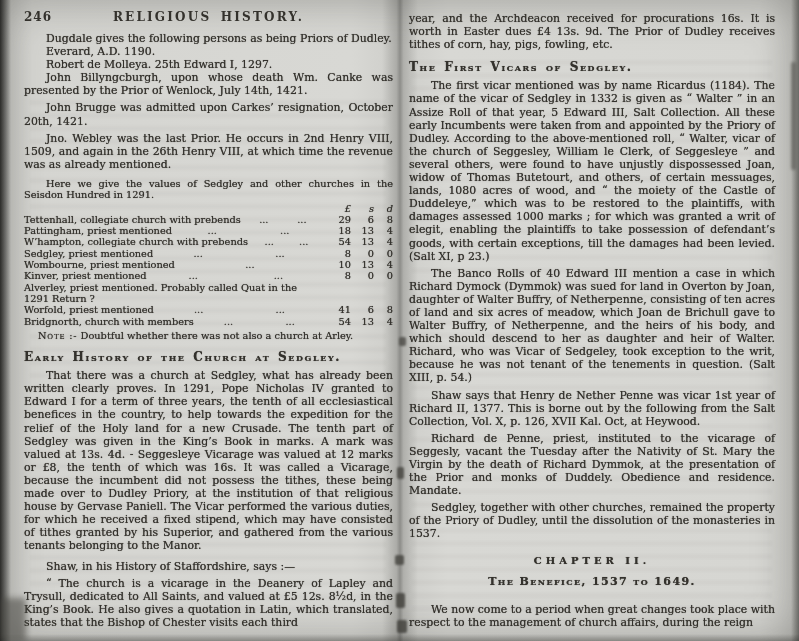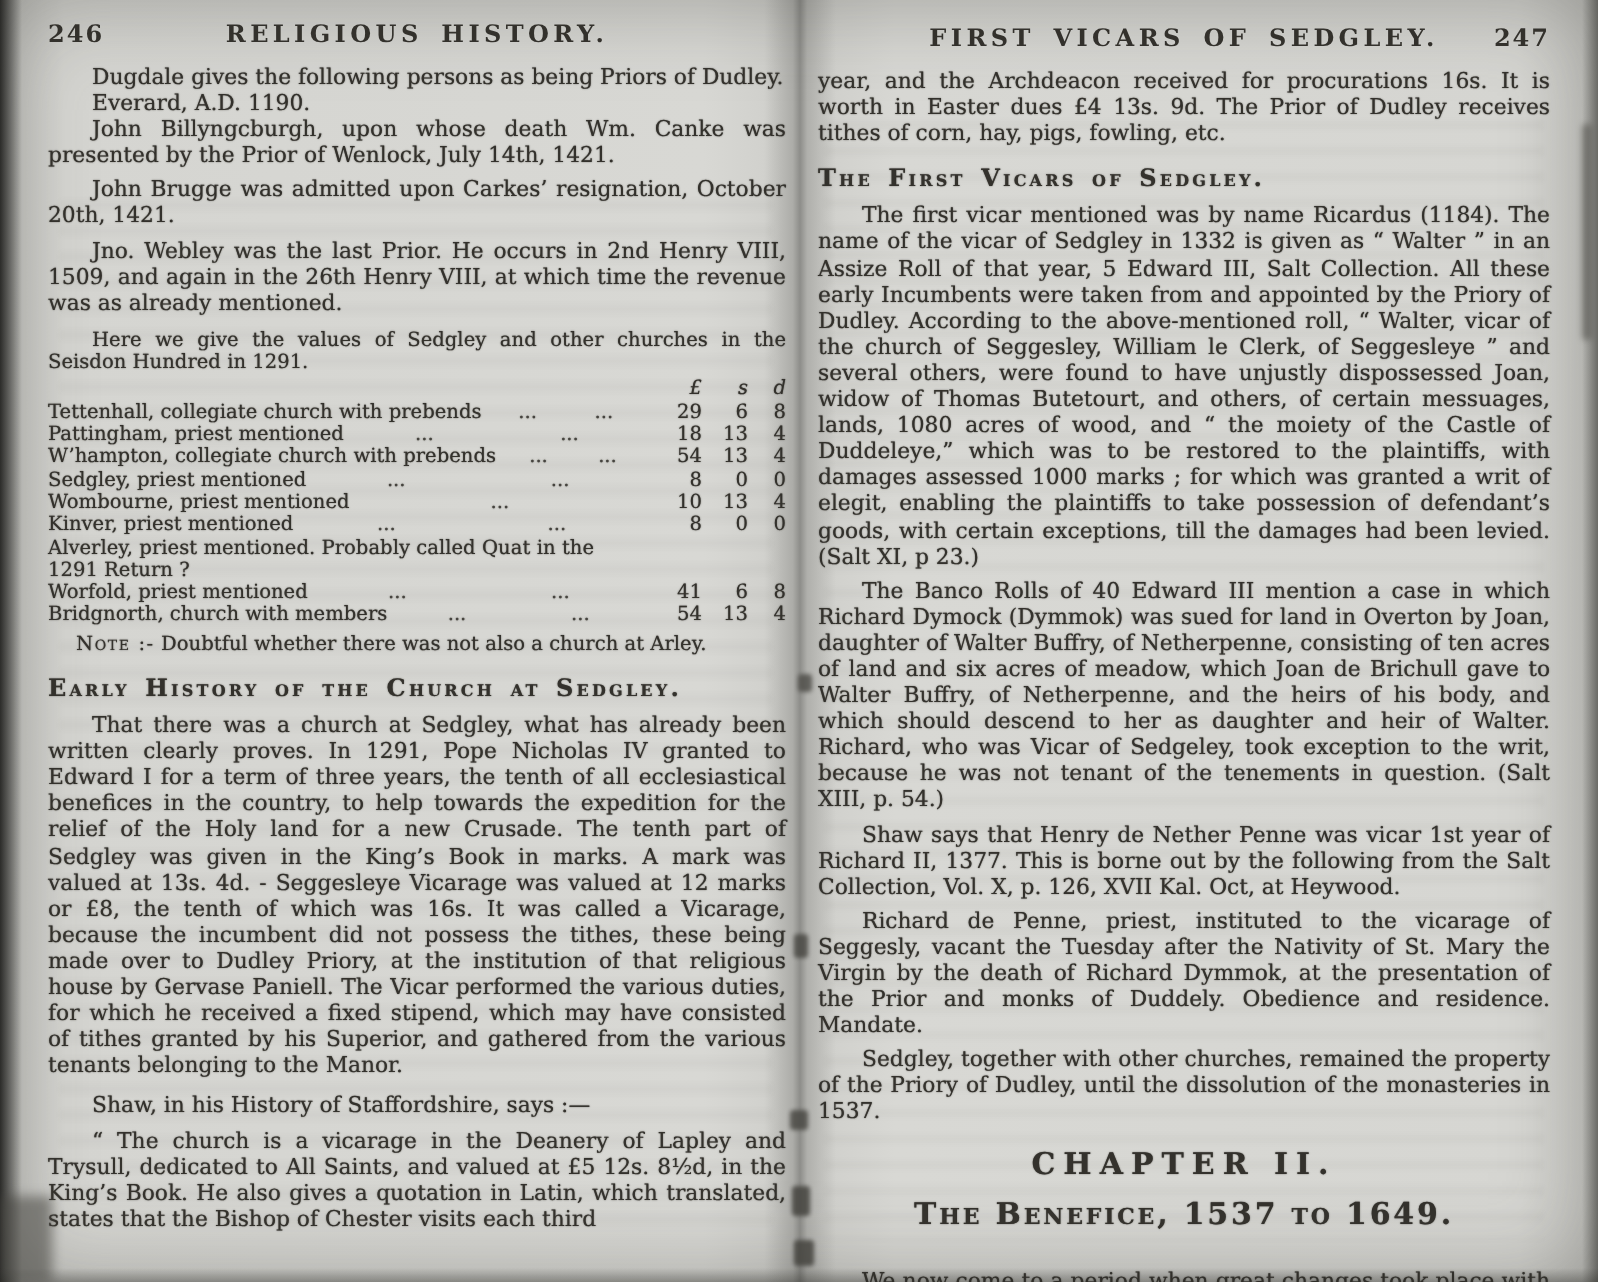--- a/index.html
+++ b/index.html
@@ -34,22 +34,22 @@
   .tname{flex:0 1 auto;}
   .tdots{flex:1 1 auto;display:flex;justify-content:space-around;color:#45433e;overflow:hidden;white-space:nowrap;padding:0 4px;min-width:20px;}
   .c-l{width:26px;text-align:right;flex:0 0 auto;}
   .c-s{width:23px;text-align:right;flex:0 0 auto;}
   .c-d{width:19px;text-align:right;flex:0 0 auto;}
   .thead{display:flex;justify-content:flex-end;font-style:italic;}
   .note{margin-top:3px;text-indent:14px;}
   .note-label{font-variant:small-caps;letter-spacing:0.8px;margin-top:28px;}
 
   .sec-heading{margin-top:10px;margin-bottom:5px;font-variant:small-caps;letter-spacing:1.6px;word-spacing:2px;font-size:12px;font-weight:600;}
-  .chapter{margin-top:13px;text-align:center;font-size:15px;letter-spacing:4px;font-weight:600;}
-  .chapter-sub{margin-top:8px;text-align:center;font-variant:small-caps;letter-spacing:1.4px;font-size:15px;}
+  .chapter{margin-top:13px;text-align:center;font-size:10px;letter-spacing:4px;font-weight:600;}
+  .chapter-sub{margin-top:8px;text-align:center;font-variant:small-caps;letter-spacing:1.4px;font-size:11px;}
   .closing{margin-top:9px;}
 
   
   .edge-left{position:absolute;left:0;top:0;width:11px;height:641px;
     background:linear-gradient(90deg,rgba(22,22,20,0.85),rgba(22,22,20,0));pointer-events:none;}
   .gutter{position:absolute;left:382px;top:0;width:36px;height:641px;
     background:linear-gradient(90deg,rgba(50,50,46,0) 0%,rgba(50,50,46,0.22) 40%,rgba(34,34,31,0.38) 50%,rgba(50,50,46,0.2) 60%,rgba(50,50,46,0) 100%);pointer-events:none;}
   .edge-right{position:absolute;right:0;top:0;width:8px;height:641px;
     background:linear-gradient(270deg,rgba(40,40,36,0.5),rgba(40,40,36,0));pointer-events:none;}
   .edge-bottom{position:absolute;left:0;bottom:0;width:799px;height:7px;
@@ -75,20 +75,21 @@
   <div class="page page-left">
     <div class="running-head">
       <span class="head-num">246</span>
       <span class="head-title">RELIGIOUS HISTORY.</span>
       <span class="head-num"></span>
     </div>
 
     <div class="txt">
       <p class="para ind">Dugdale gives the following persons as being Priors of Dudley.</p>
       <p class="para ind">Everard, A.D. 1190.</p>
+      <p class="para ind">Robert de Molleya. 25th Edward I, 1297.</p>
       <p class="para ind">John Billyngcburgh, upon whose death Wm. Canke was presented by the Prior of Wenlock, July 14th, 1421.</p>
       <p class="para ind gap">John Brugge was admitted upon Carkes’ resignation, October 20th, 1421.</p>
       <p class="para ind gap">Jno. Webley was the last Prior.  He occurs in 2nd Henry VIII, 1509, and again in the 26th Henry VIII, at which time the revenue was as already mentioned.</p>
 
       <p class="para ind gap2 small">Here we give the values of Sedgley and other churches in the Seisdon Hundred in 1291.</p>
 
       <div class="vtable small">
         <div class="thead">
           <span class="c-l">£</span>
           <span class="c-s">s</span>
@@ -186,25 +187,20 @@
 
       <h3 class="sec-heading txt">Early History of the Church at Sedgley.</h3>
 
       <p class="para ind">That there was a church at Sedgley, what has already been written clearly proves.  In 1291, Pope Nicholas IV granted to Edward I for a term of three years, the tenth of all ecclesiastical benefices in the country, to help towards the expedition for the relief of the Holy land for a new Crusade.  The tenth part of Sedgley was given in the King’s Book in marks.  A mark was valued at 13s. 4d. - Seggesleye Vicarage was valued at 12 marks or £8, the tenth of which was 16s.  It was called a Vicarage, because the incumbent did not possess the tithes, these being made over to Dudley Priory, at the institution of that religious house by Gervase Paniell.  The Vicar performed the various duties, for which he received a fixed stipend, which may have consisted of tithes granted by his Superior, and gathered from the various tenants belonging to the Manor.</p>
       <p class="para ind gap2">Shaw, in his History of Staffordshire, says :—</p>
       <p class="para ind gap">“ The church is a vicarage in the Deanery of Lapley and Trysull, dedicated to All Saints, and valued at £5 12s. 8½d, in the King’s Book.  He also gives a quotation in Latin, which translated, states that the Bishop of Chester visits each third</p>
     </div>
   </div>
 
   <div class="page page-right">
-    <div class="running-head">
-      <span class="head-num"></span>
-      <span class="head-title">FIRST VICARS OF SEDGLEY.</span>
-      <span class="head-num" style="text-align:right;">247</span>
-    </div>
 
     <div class="txt">
       <p class="para flush">year, and the Archdeacon received for procurations 16s.  It is worth in Easter dues £4 13s. 9d.  The Prior of Dudley receives tithes of corn, hay, pigs, fowling, etc.</p>
 
       <h3 class="sec-heading txt">The First Vicars of Sedgley.</h3>
 
       <p class="para ind">The first vicar mentioned was by name Ricardus (1184). The name of the vicar of Sedgley in 1332 is given as “ Walter ” in an Assize Roll of that year, 5 Edward III, Salt Collection. All these early Incumbents were taken from and appointed by the Priory of Dudley.  According to the above-mentioned roll, “ Walter, vicar of the church of Seggesley, William le Clerk, of Seggesleye ” and several others, were found to have unjustly dispossessed Joan, widow of Thomas Butetourt, and others, of certain messuages, lands, 1080 acres of wood, and “ the moiety of the Castle of Duddeleye,” which was to be restored to the plaintiffs, with damages assessed 1000 marks ; for which was granted a writ of elegit, enabling the plaintiffs to take possession of defendant’s goods, with certain exceptions, till the damages had been levied.  (Salt XI, p 23.)</p>
       <p class="para ind gap">The Banco Rolls of 40 Edward III mention a case in which Richard Dymock (Dymmok) was sued for land in Overton by Joan, daughter of Walter Buffry, of Netherpenne, consisting of ten acres of land and six acres of meadow, which Joan de Brichull gave to Walter Buffry, of Netherpenne, and the heirs of his body, and which should descend to her as daughter and heir of Walter. Richard, who was Vicar of Sedgeley, took exception to the writ, because he was not tenant of the tenements in question.  (Salt XIII, p. 54.)</p>
       <p class="para ind gap">Shaw says that Henry de Nether Penne was vicar 1st year of Richard II, 1377.   This is borne out by the following from the Salt Collection, Vol. X, p. 126, XVII Kal. Oct, at Heywood.</p>
       <p class="para ind gap">Richard de Penne, priest, instituted to the vicarage of Seggesly, vacant the Tuesday after the Nativity of St. Mary the Virgin by the death of Richard Dymmok, at the presentation of the Prior and monks of Duddely.  Obedience and residence. Mandate.</p>

